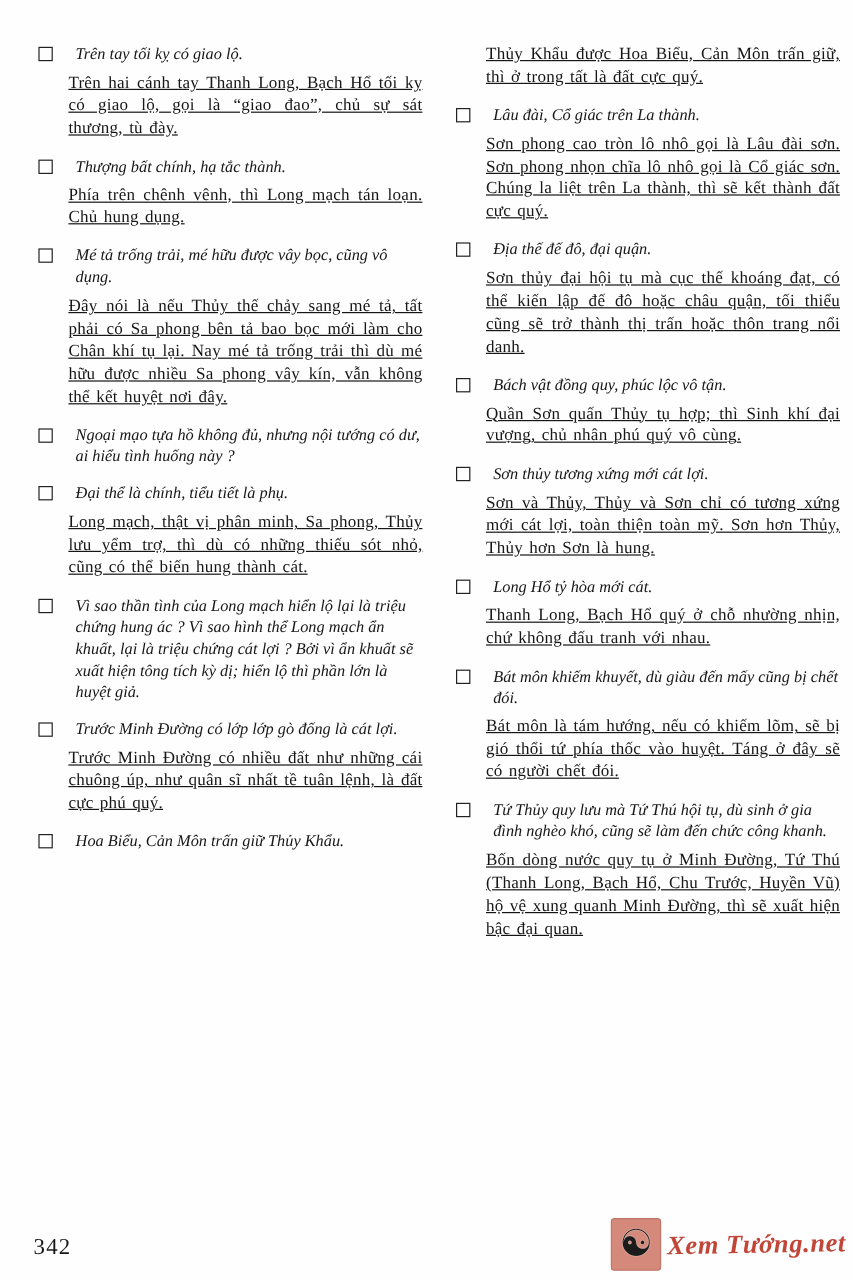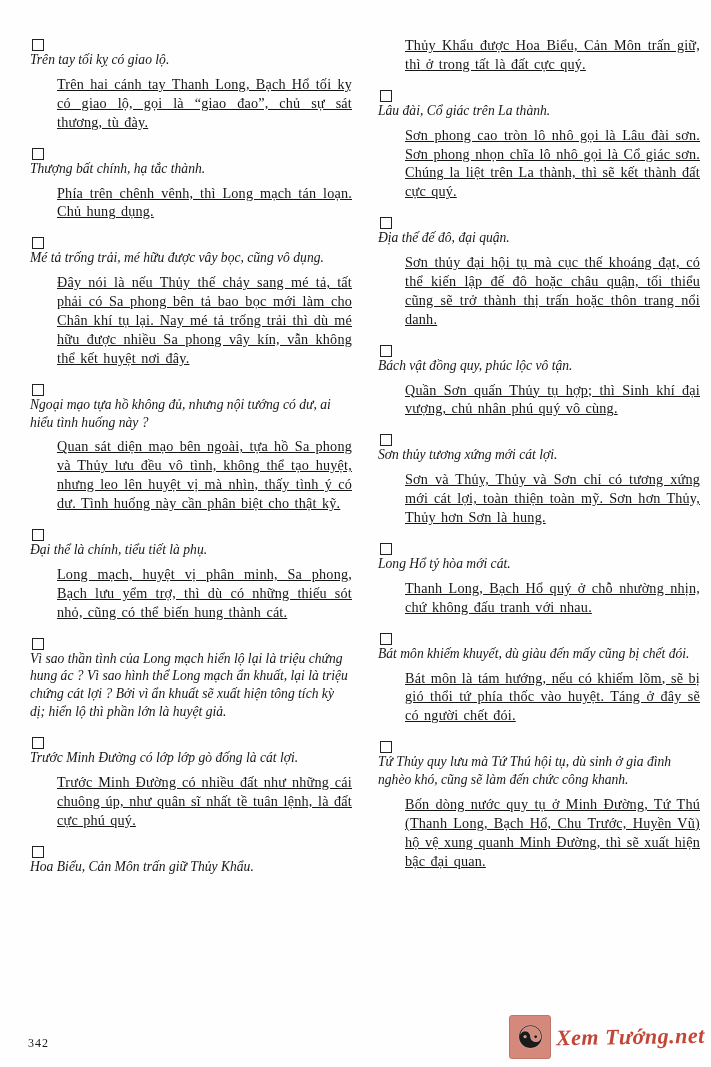--- a/index.html
+++ b/index.html
@@ -27,21 +27,20 @@
   .item{
     margin-bottom:13px;
   }
   .item-head{
     display:flex;
     align-items:flex-start;
     font-style:italic;
     font-size:13.6px;
     line-height:1.32;
     margin-bottom:6px;
-    flex-direction:column;
   }
   .checkbox{
     flex:0 0 10px;
     width:10px;height:10px;
     border:1.4px solid #222;
     margin:3px 19px 0 2px;
     display:inline-block;
   }
   .head-text{flex:1;}
   .item-body{
@@ -49,21 +48,21 @@
     font-size:14.2px;
     line-height:1.33;
     text-align:justify;
     letter-spacing:.2px;
     word-spacing:1.5px;
     text-decoration:underline;
   }
   .footer-pagenum{
     position:absolute;
     left:28px;bottom:16px;
-    font-size:12px;
+    font-size:19px;
     letter-spacing:1px;
   }
   .site-logo{
     position:absolute;
     right:6px;bottom:8px;
     display:flex;
     align-items:center;
     gap:5px;
   }
   .yinyang-box{
@@ -115,28 +114,27 @@
             <span class="checkbox"></span>
             <span class="head-text">Mé tả trống trải, mé hữu được vây bọc, cũng vô dụng.</span>
           </div>
           <p class="item-body">Đây nói là nếu Thủy thế chảy sang mé tả, tất phải có Sa phong bên tả bao bọc mới làm cho Chân khí tụ lại. Nay mé tả trống trải thì dù mé hữu được nhiều Sa phong vây kín, vẫn không thể kết huyệt nơi đây.</p>
         </div>
         <div class="item">
           <div class="item-head">
             <span class="checkbox"></span>
             <span class="head-text">Ngoại mạo tựa hồ không đủ, nhưng nội tướng có dư, ai hiểu tình huống này ?</span>
           </div>
-          <p class="item-body">Quan sát diện mạo bên ngoài, tựa hồ Sa phong và Thủy lưu đều vô tình, không thể tạo huyệt, nhưng leo lên huyệt vị mà nhìn, thấy tình ý có dư. Tình huống này cần phân biệt cho thật kỹ.</p>
         </div>
         <div class="item">
           <div class="item-head">
             <span class="checkbox"></span>
             <span class="head-text">Đại thể là chính, tiểu tiết là phụ.</span>
           </div>
-          <p class="item-body">Long mạch, huyệt vị phân minh, Sa phong, Bạch lưu yểm trợ, thì dù có những thiếu sót nhỏ, cũng có thể biến hung thành cát.</p>
+          <p class="item-body">Long mạch, thật vị phân minh, Sa phong, Thủy lưu yểm trợ, thì dù có những thiếu sót nhỏ, cũng có thể biến hung thành cát.</p>
         </div>
         <div class="item">
           <div class="item-head">
             <span class="checkbox"></span>
             <span class="head-text">Vì sao thần tình của Long mạch hiển lộ lại là triệu chứng hung ác ? Vì sao hình thể Long mạch ẩn khuất, lại là triệu chứng cát lợi ? Bởi vì ẩn khuất sẽ xuất hiện tông tích kỳ dị; hiển lộ thì phần lớn là huyệt giả.</span>
           </div>
         </div>
         <div class="item">
           <div class="item-head">
             <span class="checkbox"></span>

